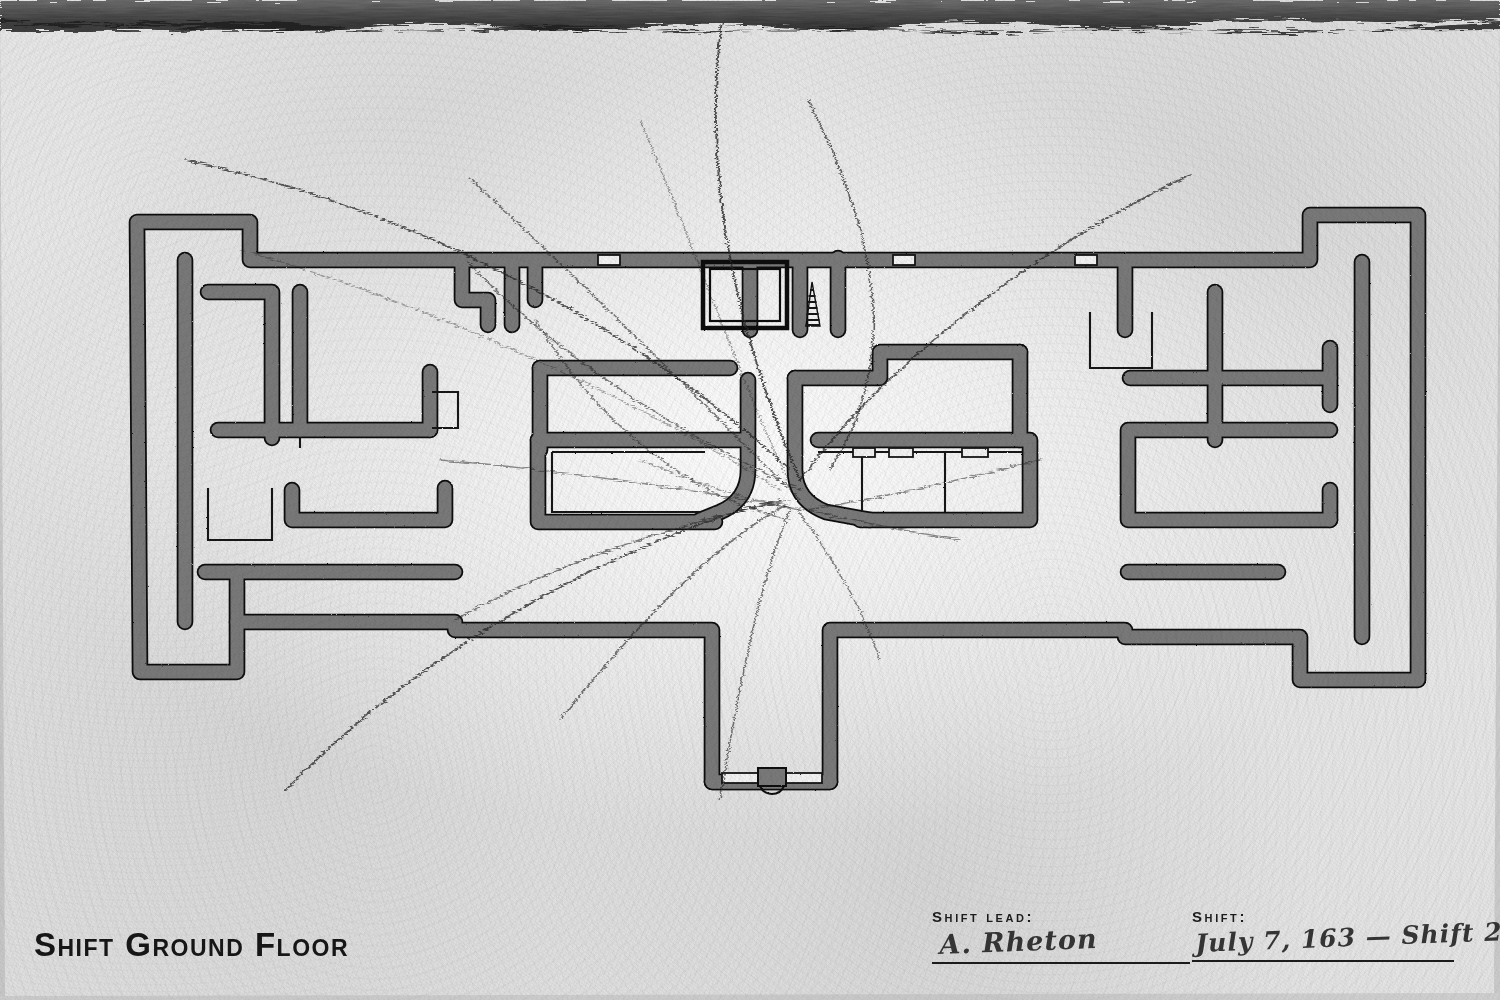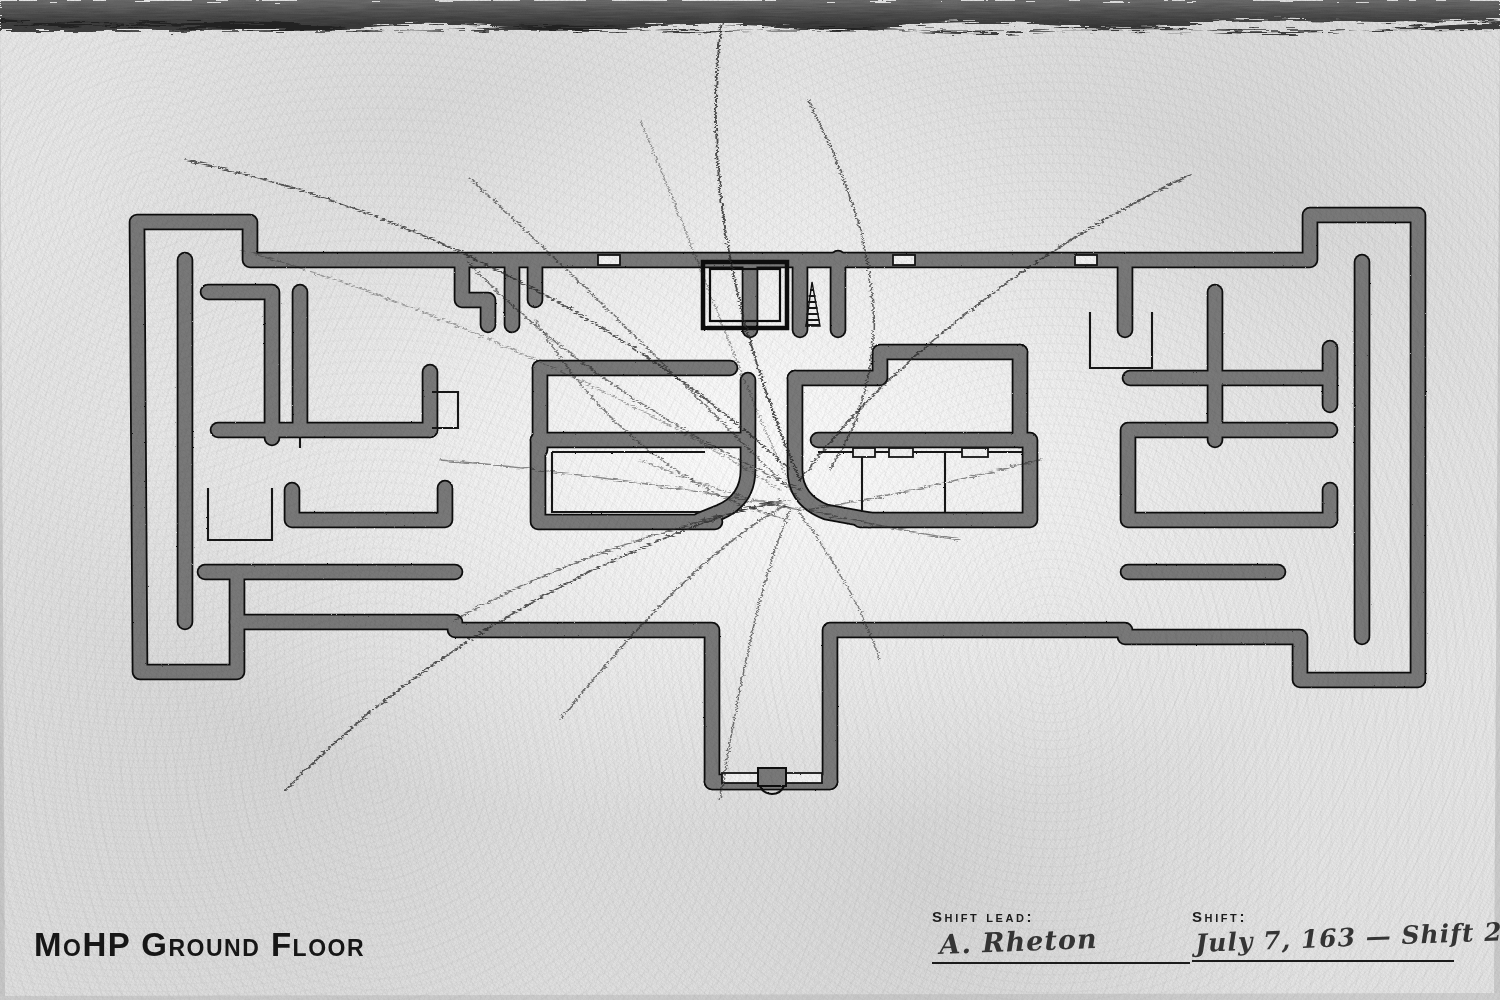--- a/index.html
+++ b/index.html
@@ -255,21 +255,21 @@
                C1020,41 1090,20 1200,30 C1310,40 1400,24 1500,22 L1500,30 L0,31 Z" fill="#1f1f1f" opacity=".85"></path>
     </g>
 
     <g opacity=".35">
       <path d="M0,0 L5,1000 L0,1000 Z" fill="#9a9a9a"></path>
       <path d="M1500,0 L1494,1000 L1500,1000 Z" fill="#9a9a9a"></path>
       <path d="M0,996 L1500,993 L1500,1000 L0,1000 Z" fill="#a8a8a8"></path>
     </g>
   </svg>
 
-  <div id="title">MoHP Ground Floor</div>
+  <div id="title">Shift Ground Floor</div>
 
   <div class="fieldblock" style="left:932px;top:908px;width:260px;">
     <div class="fieldlabel">Shift lead:</div>
     <div class="handwrite" style="margin-top:4px;margin-left:8px;">A. Rheton</div>
     <div class="ruleline" style="margin-top:2px;width:258px;"></div>
   </div>
 
   <div class="fieldblock" style="left:1192px;top:908px;width:265px;">
     <div class="fieldlabel">Shift:</div>
     <div class="handwrite" style="margin-top:4px;margin-left:4px;font-size:25px;">July 7, 163 — Shift 2</div>

